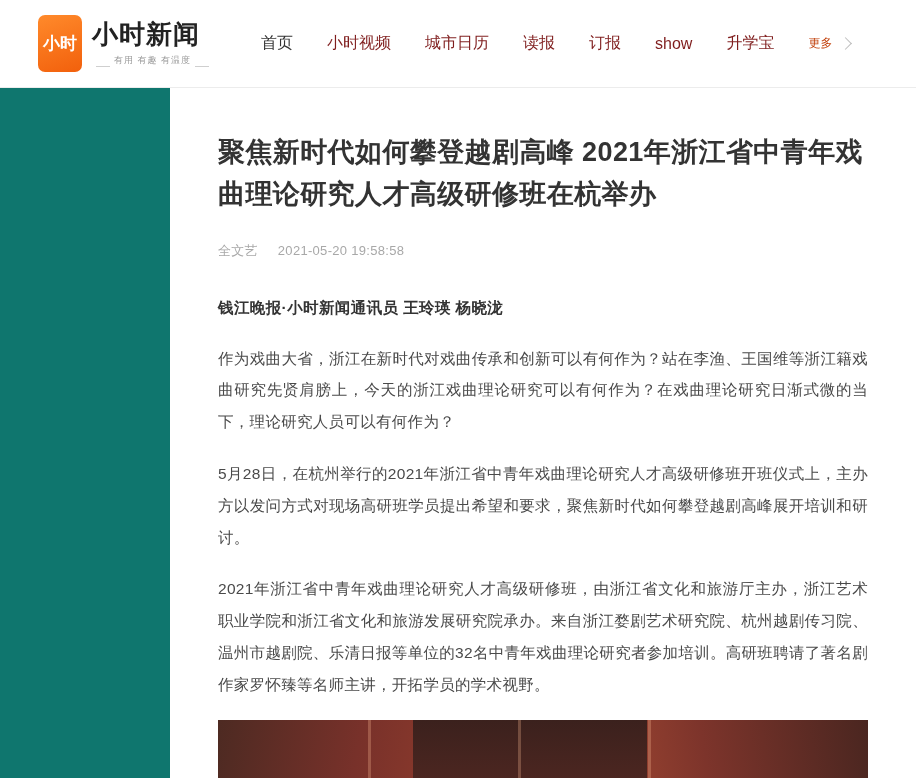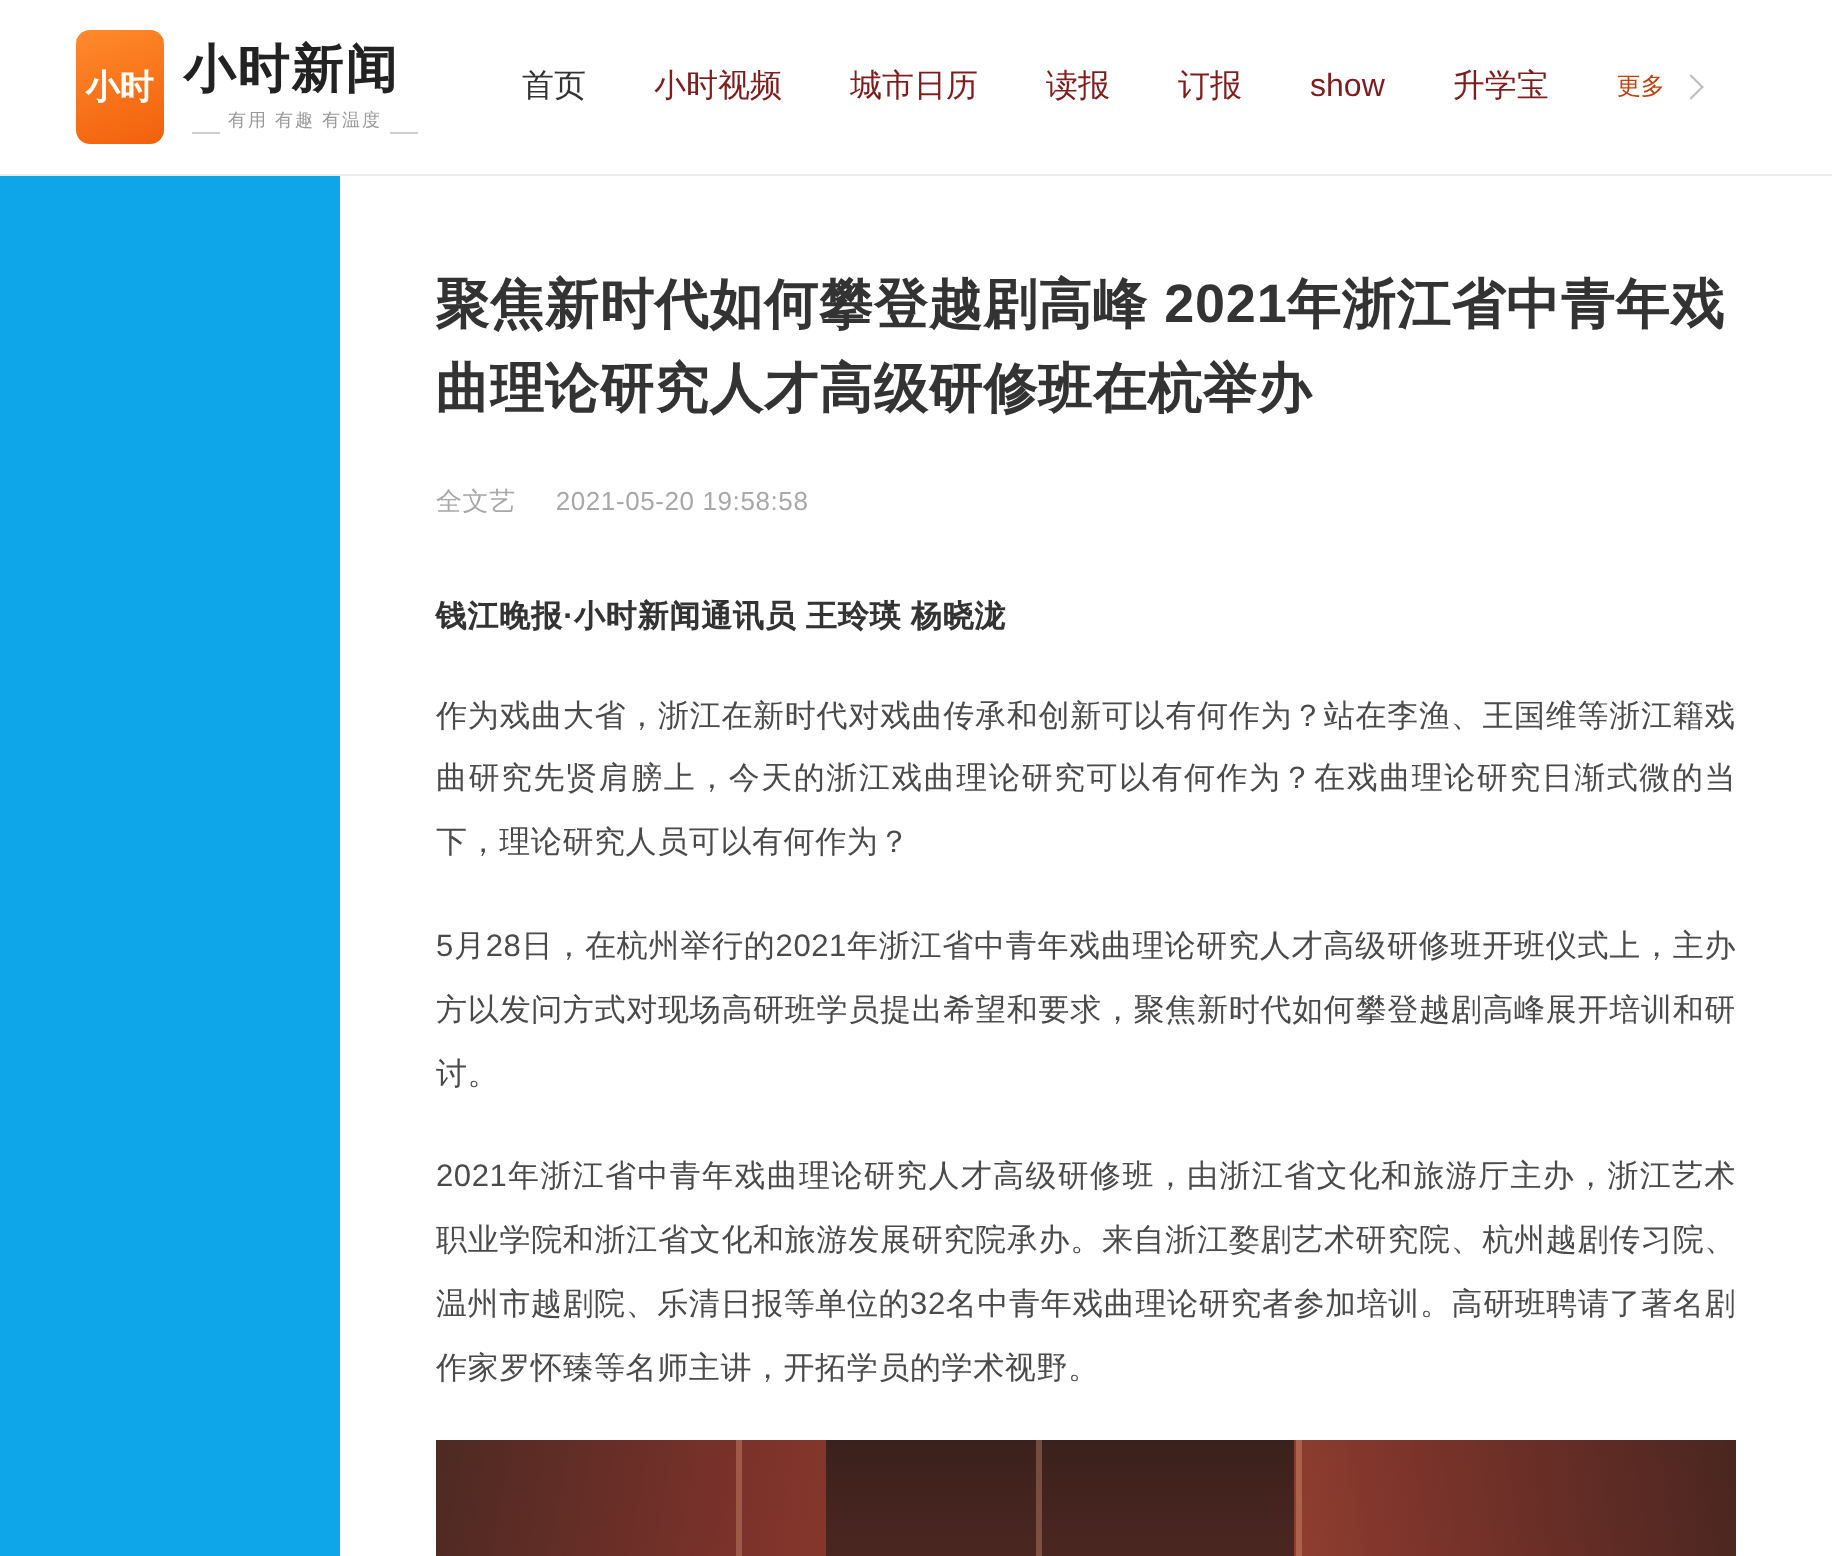--- a/index.html
+++ b/index.html
@@ -105,21 +105,21 @@
     border-bottom: 1.6px solid #bdbdbd;
     transform: rotate(-45deg);
     display: inline-block;
   }
 
   
   .page {
     position: relative;
     width: 916px;
     height: 690px;
-    background: #0ea5e9;
+    background: #0f766e;
   }
   .article {
     position: absolute;
     left: 170px;
     top: 0;
     width: 746px;
     min-height: 690px;
     background: #ffffff;
     box-sizing: border-box;
     padding: 44px 48px 0 48px;

